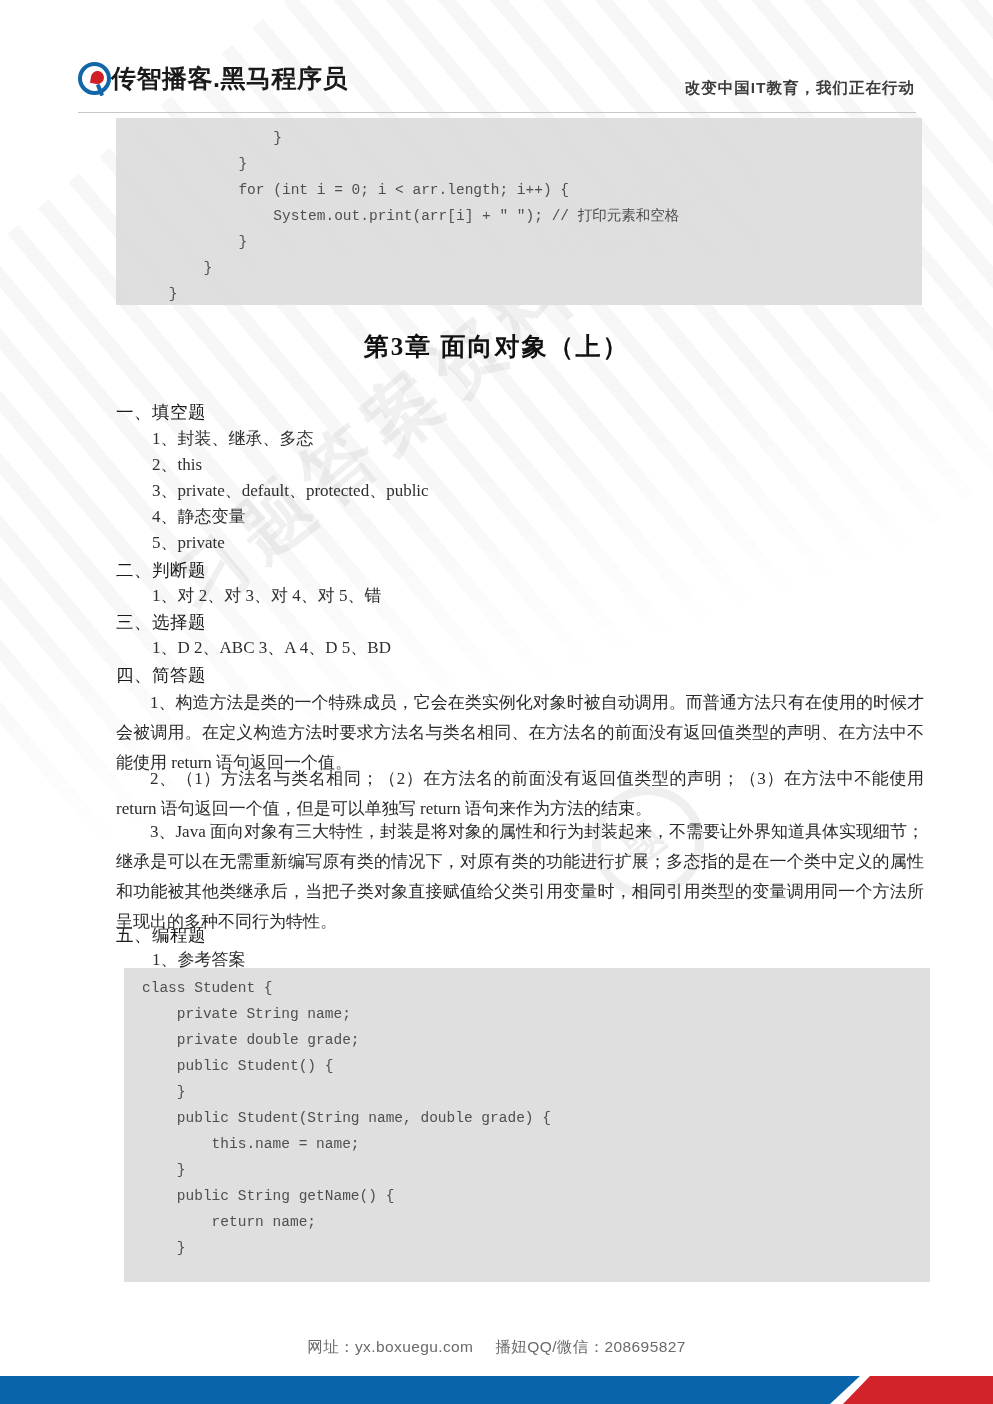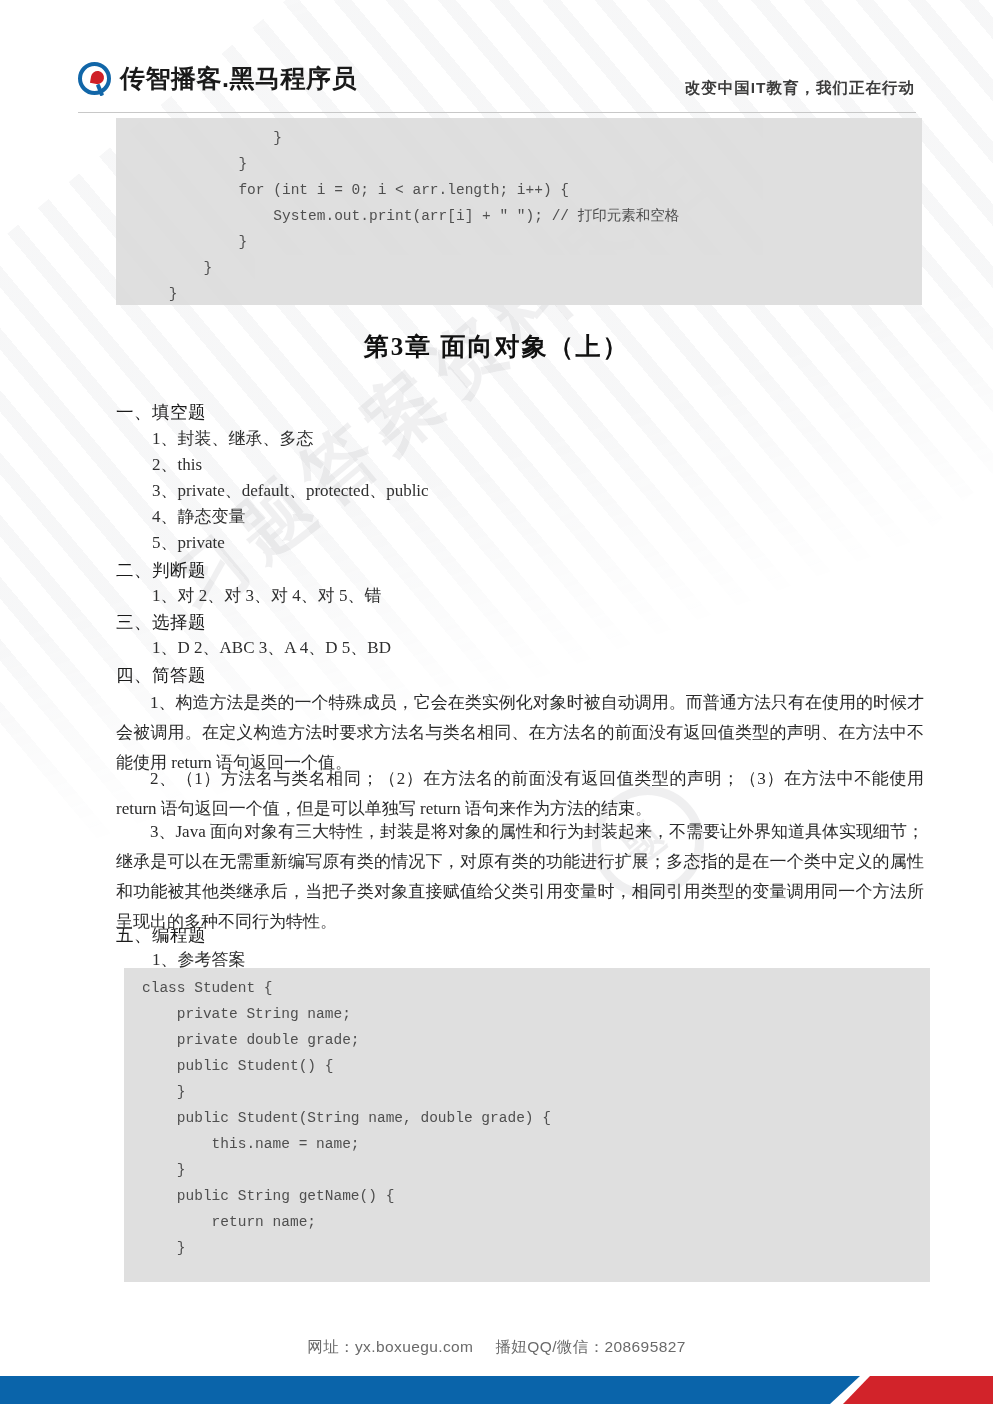--- a/index.html
+++ b/index.html
@@ -93,21 +93,21 @@
     height: 118px;
     z-index: 3;
     background: transparent;
   }
   .brand-block {
     position: absolute;
     left: 78px;
     top: 62px;
     display: flex;
     align-items: center;
-    gap: 9px;
+    gap: 0;
   }
   .brand-mark {
     position: relative;
     width: 33px;
     height: 33px;
     flex: 0 0 33px;
   }
   .brand-mark .ring {
     position: absolute;
     left: 0; top: 0;

